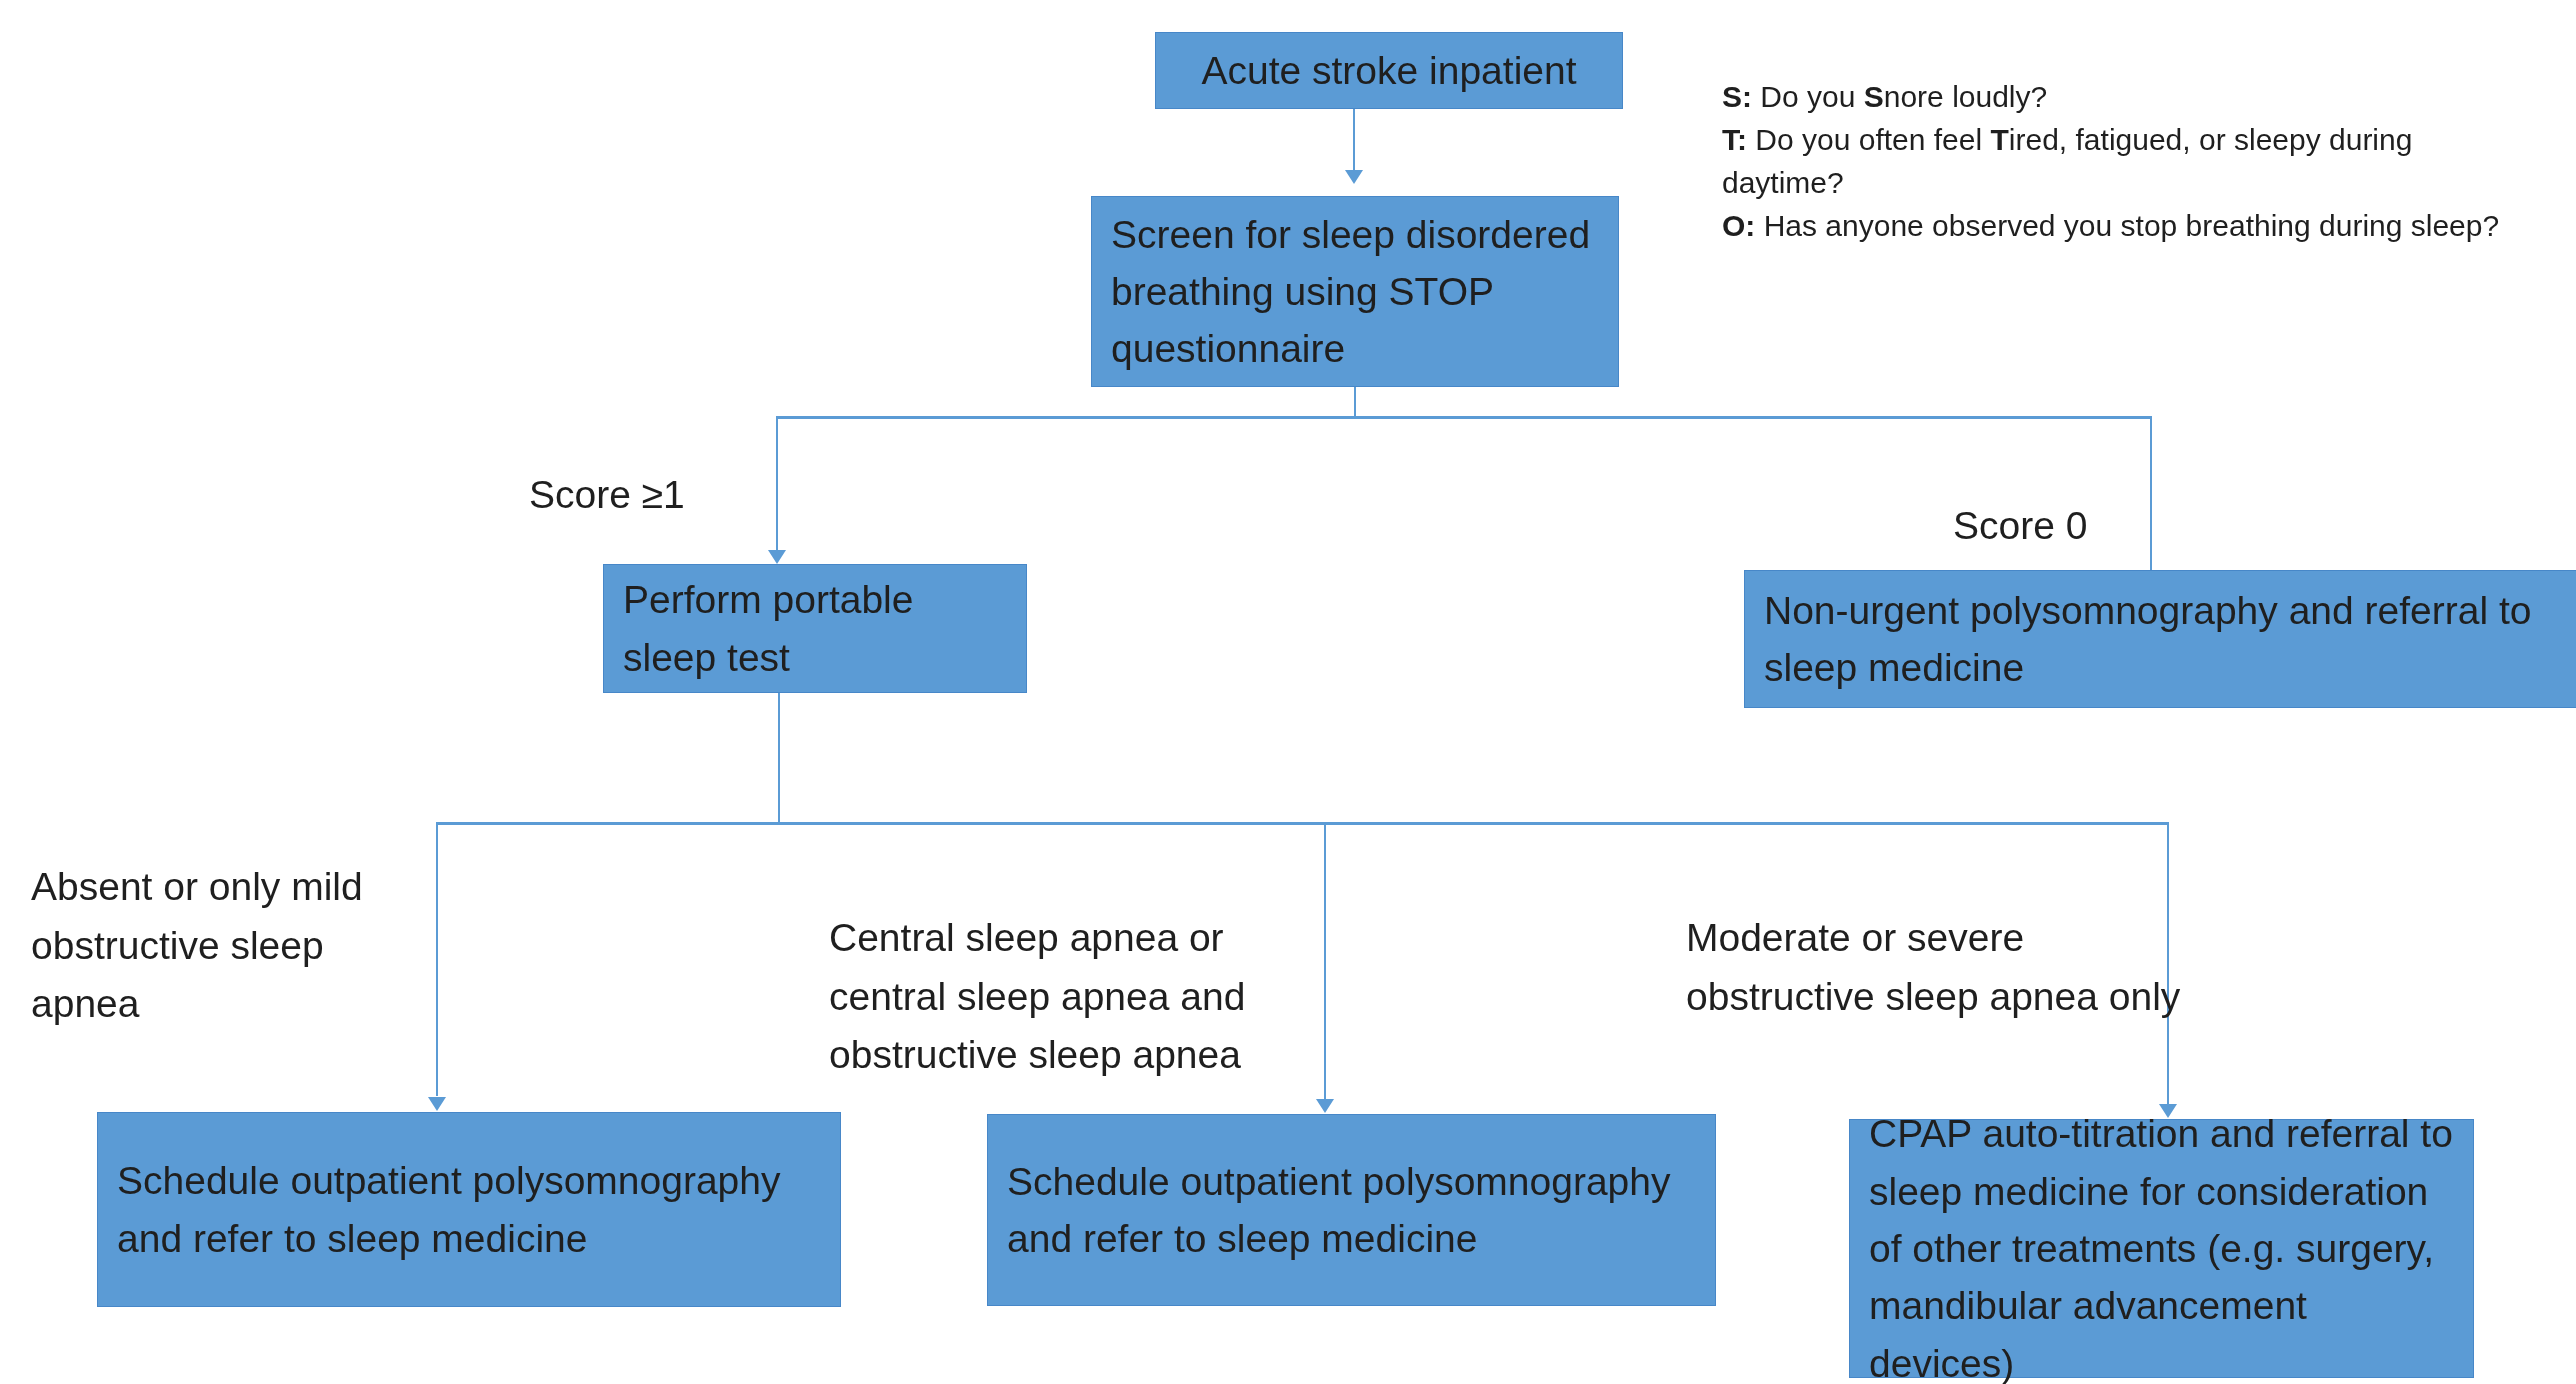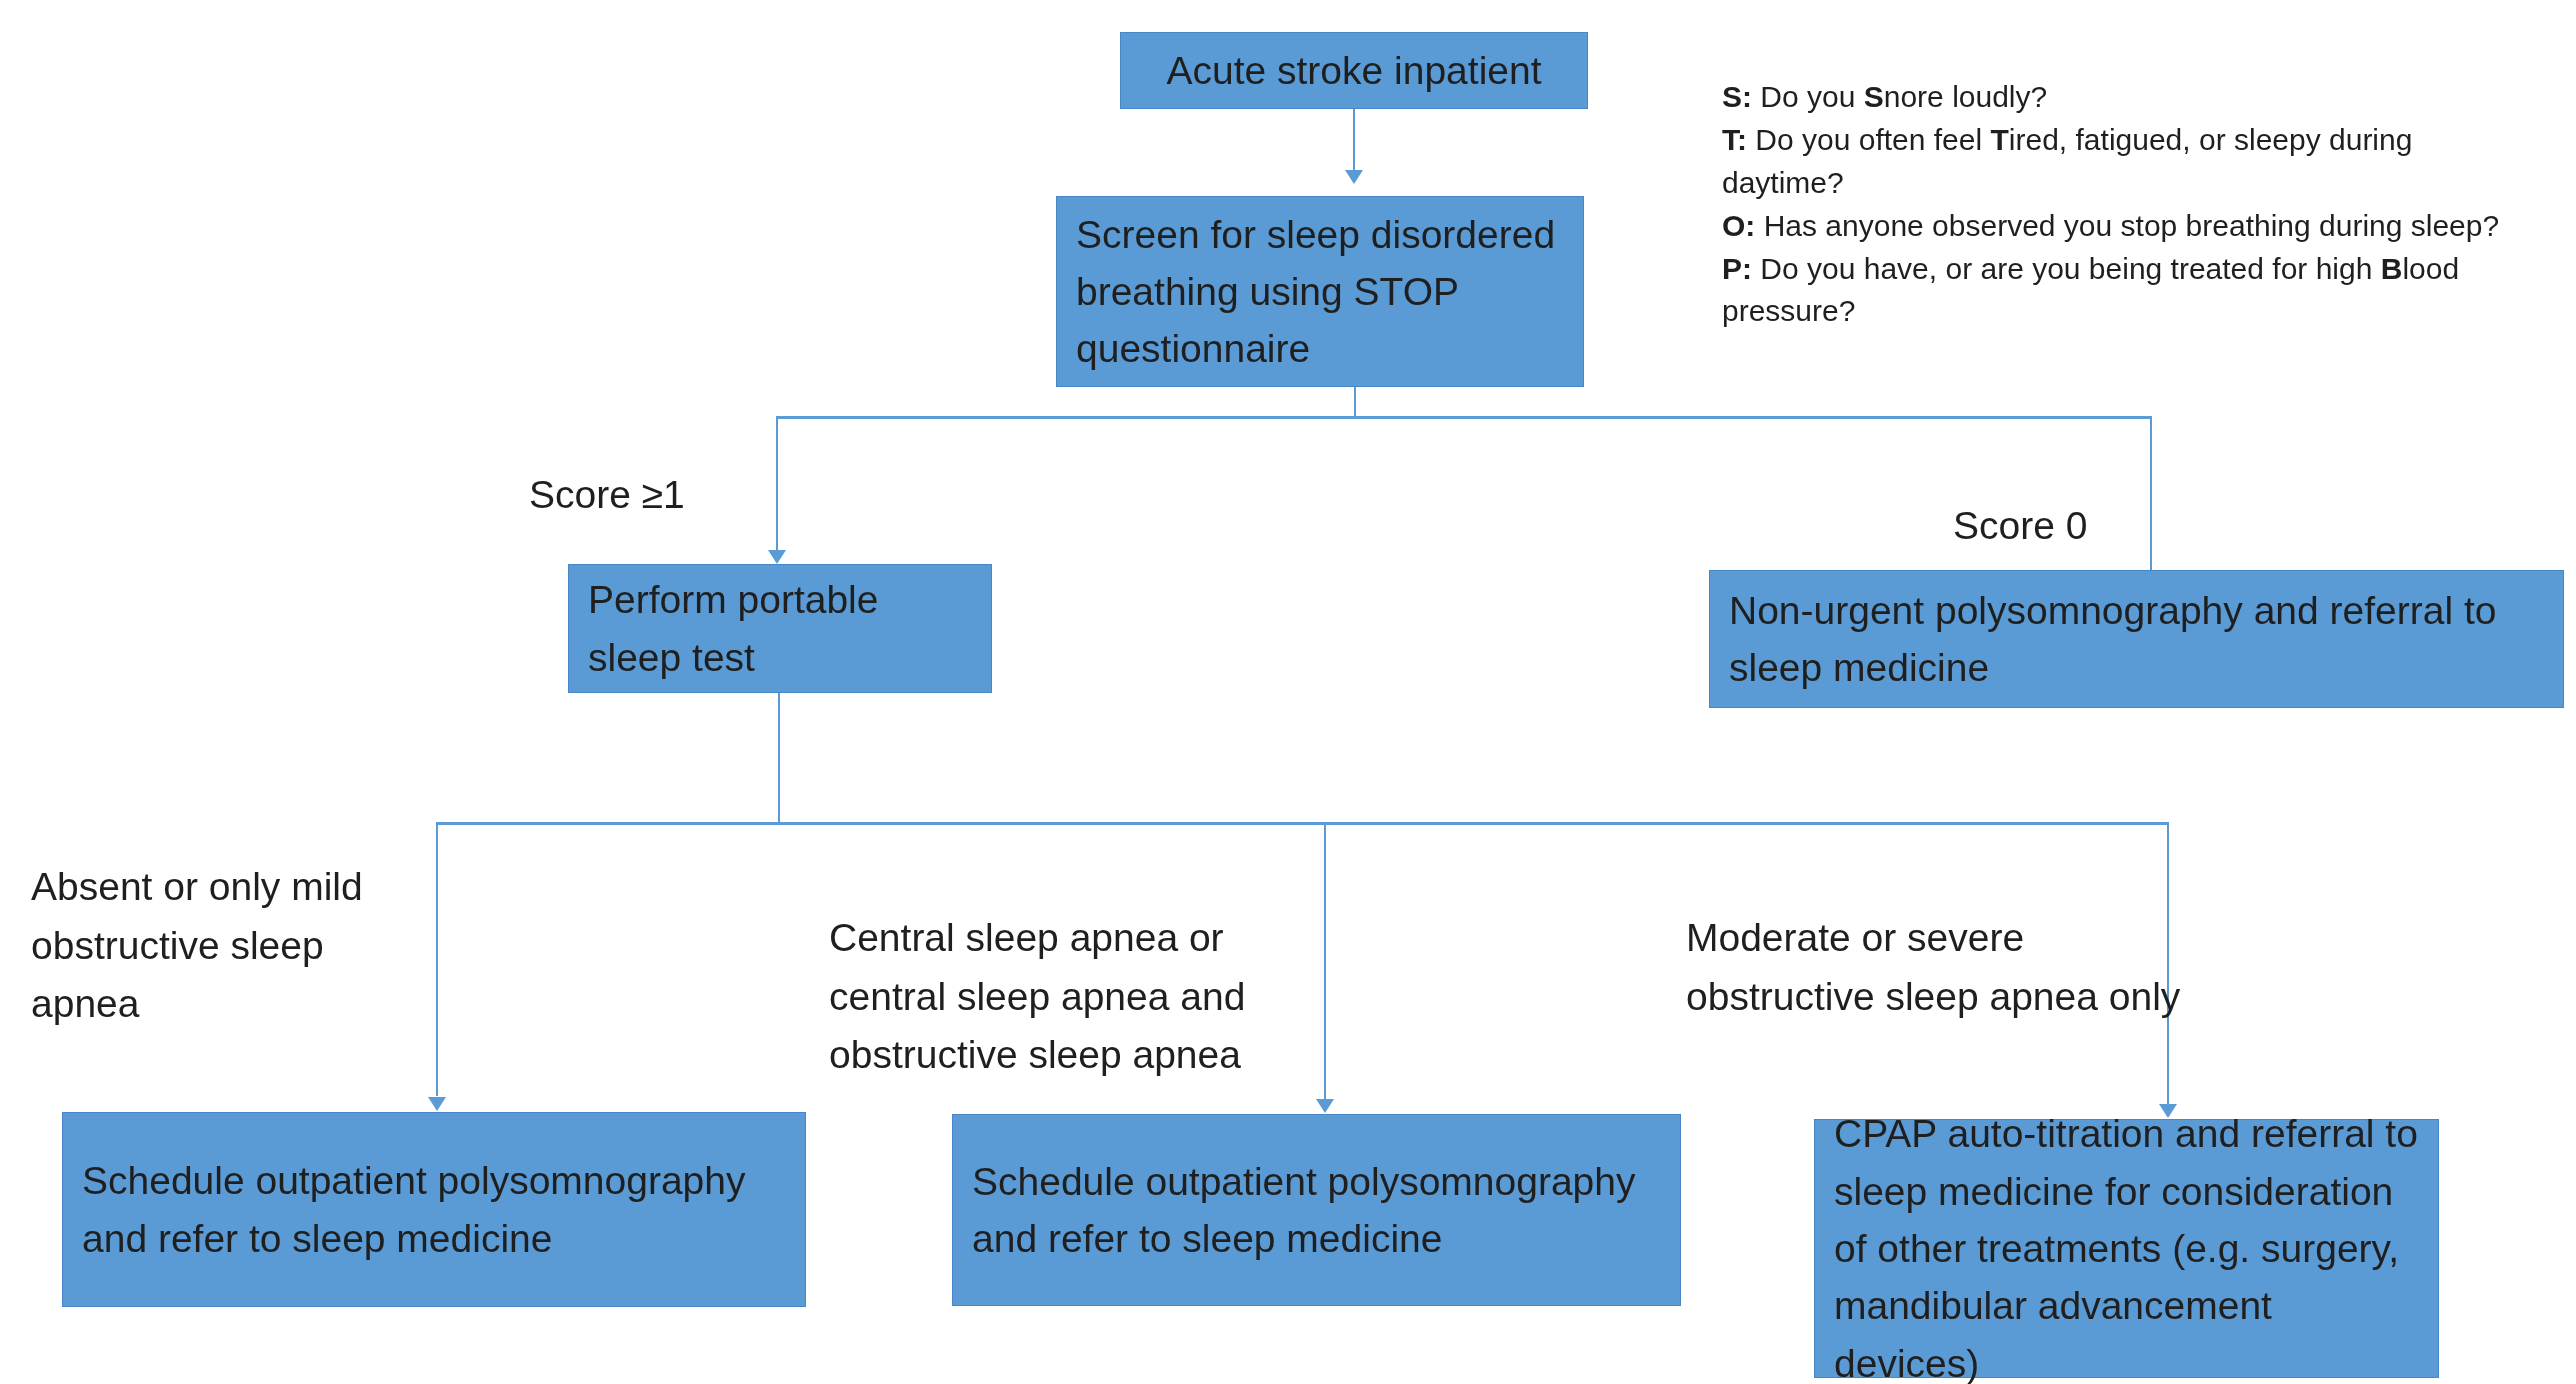--- a/index.html
+++ b/index.html
@@ -10,20 +10,21 @@
     position:absolute;
     background:var(--box-fill,#5B9BD5);
     border:1.9px solid var(--box-border,#4787C8);
     color:var(--text-dark,#1F1F1F);
     font-size:39px;
     line-height:1.47;
     display:flex;
     align-items:center;
     box-sizing:border-box;
     padding:0 19px;
+    margin-left:35px;
   }
   .node.center{justify-content:center;text-align:center;}
 
   .edge-label{
     position:absolute;
     color:var(--text-dark,#1F1F1F);
     font-size:39px;
     line-height:1.5;
   }
 
@@ -109,17 +110,16 @@
   <div class="edge-label" style="left:31px;top:858px;width:352px;">Absent or only mild obstructive sleep apnea</div>
 
   <div class="edge-label" style="left:829px;top:909px;width:496px;">Central sleep apnea or central sleep apnea and obstructive sleep apnea</div>
 
   <div class="edge-label" style="left:1686px;top:909px;width:502px;">Moderate or severe obstructive sleep apnea only</div>
 
   <div class="stop-notes">
       <div><span style="font-weight: bold;">S:</span><span> Do you </span><span style="font-weight: bold;">S</span><span>nore loudly?</span></div>
       <div><span style="font-weight: bold;">T:</span><span> Do you often feel </span><span style="font-weight: bold;">T</span><span>ired, fatigued, or sleepy during daytime?</span></div>
       <div><span style="font-weight: bold;">O:</span><span> Has anyone observed you stop breathing during sleep?</span></div>
-      <div><span style="font-weight: bold;">P:</span><span> Do you have, or are you being treated for high </span><span style="font-weight: bold;">B</span><span>lood pressure?</span></div>
     </div>
 
 </div>
 
 
 </body></html>

